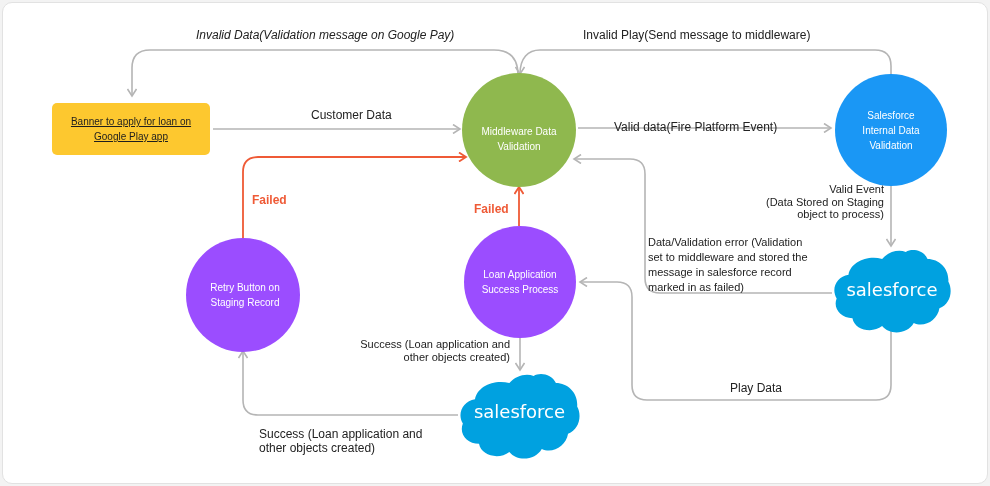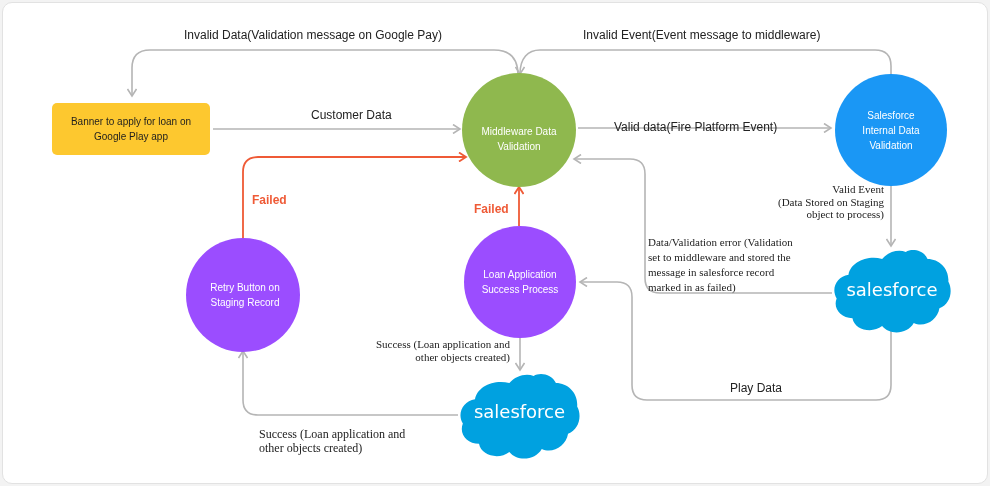--- a/index.html
+++ b/index.html
@@ -1,20 +1,20 @@
 <!DOCTYPE html>
 <html><head>
   <meta charset="utf-8">
   <style>
     html, body { margin: 0; padding: 0; background: #f3f3f3; }
     body { width: 990px; height: 486px; position: relative; overflow: hidden; font-family: "Liberation Sans", sans-serif; }
     .card { position: absolute; left: 2px; top: 2px; width: 984px; height: 480px; background: #ffffff; border: 1px solid #e2e2e2; border-radius: 10px; }
     svg.diagram { position: absolute; left: 0; top: 0; width: 990px; height: 486px; }
     .lbl { position: absolute; font-family: "Liberation Sans", sans-serif; font-size: 12px; color: #222222; white-space: nowrap; line-height: 14px; }
-    .lbl.multi { white-space: pre; font-family: Liberation Serif, serif; }
+    .lbl.multi { white-space: pre; }
     .lbl.right { text-align: right; }
     .lbl.red { color: #ef5a36; font-weight: bold; }
     .node-text { position: absolute; display: flex; align-items: center; justify-content: center; text-align: center; font-family: "Liberation Sans", sans-serif; font-size: 10px; line-height: 15px; white-space: pre; }
     .node-text.white { color: #ffffff; }
     .node-text.dark { color: #1e1e1e; }
     .sf-text { position: absolute; font-family: "DejaVu Sans", sans-serif; color: #ffffff; font-size: 18px; text-align: center; }
   </style>
 </head>
 <body>
 
@@ -47,36 +47,36 @@
 
   <rect x="52" y="103" width="158" height="52" rx="5" fill="#fdc82f"></rect>
   <circle cx="519" cy="130" r="57" fill="#8fb84e"></circle>
   <circle cx="891" cy="130" r="56" fill="#1a97f5"></circle>
   <circle cx="520" cy="282" r="56" fill="#9b4dff"></circle>
   <circle cx="243" cy="295" r="57" fill="#9b4dff"></circle>
   <use href="#cloud" x="831" y="249" width="122" height="84" style="color:#00a1e0"></use>
   <use href="#cloud" x="458" y="373" width="123" height="86" style="color:#00a1e0"></use>
 </svg>
 
-<div class="node-text dark" style="left:52px;top:103px;width:158px;height:52px;">Banner to apply for loan on
+<div class="node-text dark" style="left:52px;top:103px;width:158px;height:52px;text-decoration:underline;">Banner to apply for loan on
 Google Play app</div>
 <div class="node-text white" style="left:462px;top:82px;width:114px;height:114px;">Middleware Data
 Validation</div>
 <div class="node-text white" style="left:835px;top:74px;width:112px;height:112px;">Salesforce
 Internal Data
 Validation</div>
 <div class="node-text white" style="left:464px;top:226px;width:112px;height:112px;">Loan Application
 Success Process</div>
 <div class="node-text white" style="left:188px;top:238px;width:114px;height:114px;">Retry Button on
 Staging Record</div>
 <div class="sf-text" style="left:831px;top:279px;width:122px;">salesforce</div>
 <div class="sf-text" style="left:458px;top:401px;width:123px;">salesforce</div>
 
-<div class="lbl" style="left:184px;top:28px;">Invalid Data(Validation message on Google Pay)</div>
-<div class="lbl" style="left:583px;top:28px;">Invalid Event(Event message to middleware)</div>
+<div class="lbl" style="left:196px;top:28px;font-style:italic;">Invalid Data(Validation message on Google Pay)</div>
+<div class="lbl" style="left:583px;top:28px;">Invalid Play(Send message to middleware)</div>
 <div class="lbl" style="left:287px;top:108px;margin-left:24px;">Customer Data</div>
 <div class="lbl" style="left:614px;top:108px;margin-top:12px;">Valid data(Fire Platform Event)</div>
 <div class="lbl multi right" style="left:744px;top:183px;width:140px;font-size:11px;line-height:12.5px;">Valid Event
 (Data Stored on Staging
 object to process)</div>
 <div class="lbl multi" style="left:648px;top:235px;font-size:11px;line-height:15px;">Data/Validation error (Validation
 set to middleware and stored the
 message in salesforce record
 marked in as failed)</div>
 <div class="lbl red" style="left:252px;top:193px;">Failed</div>

